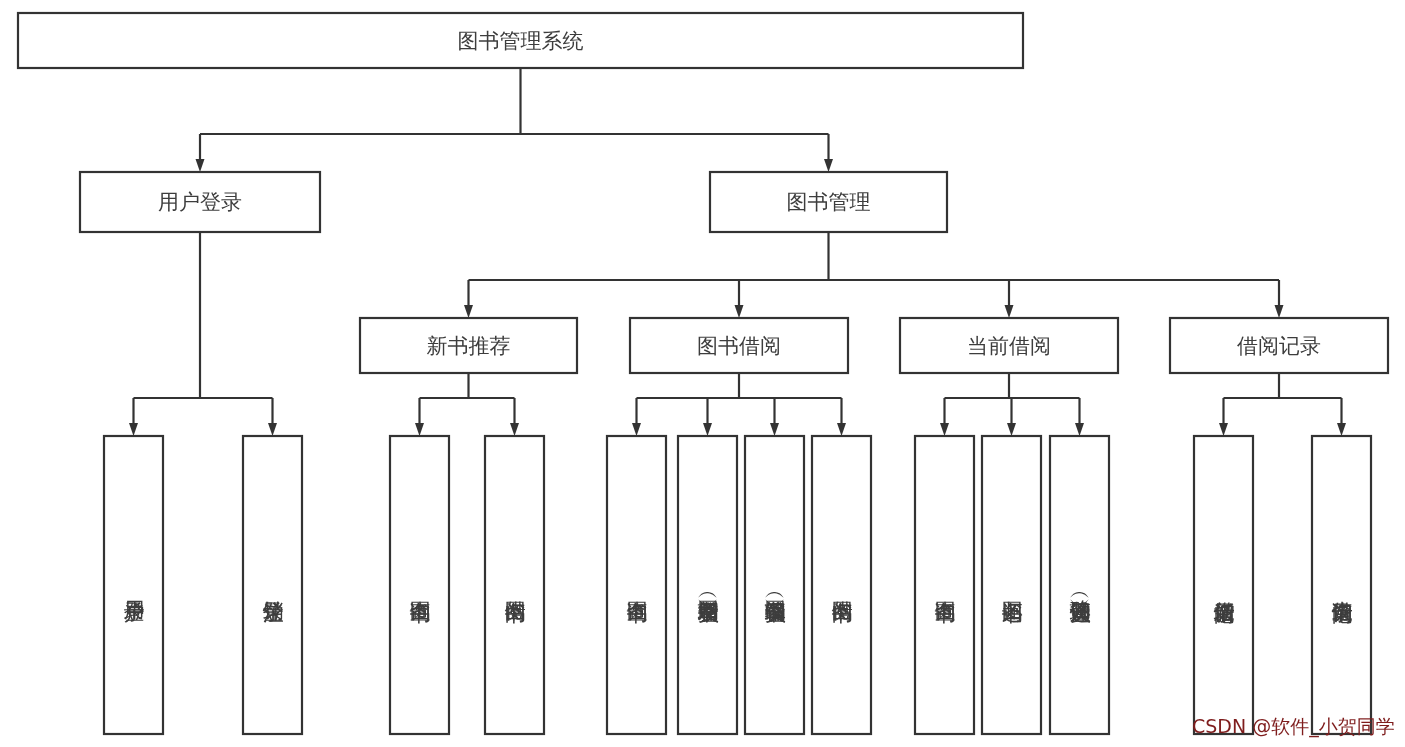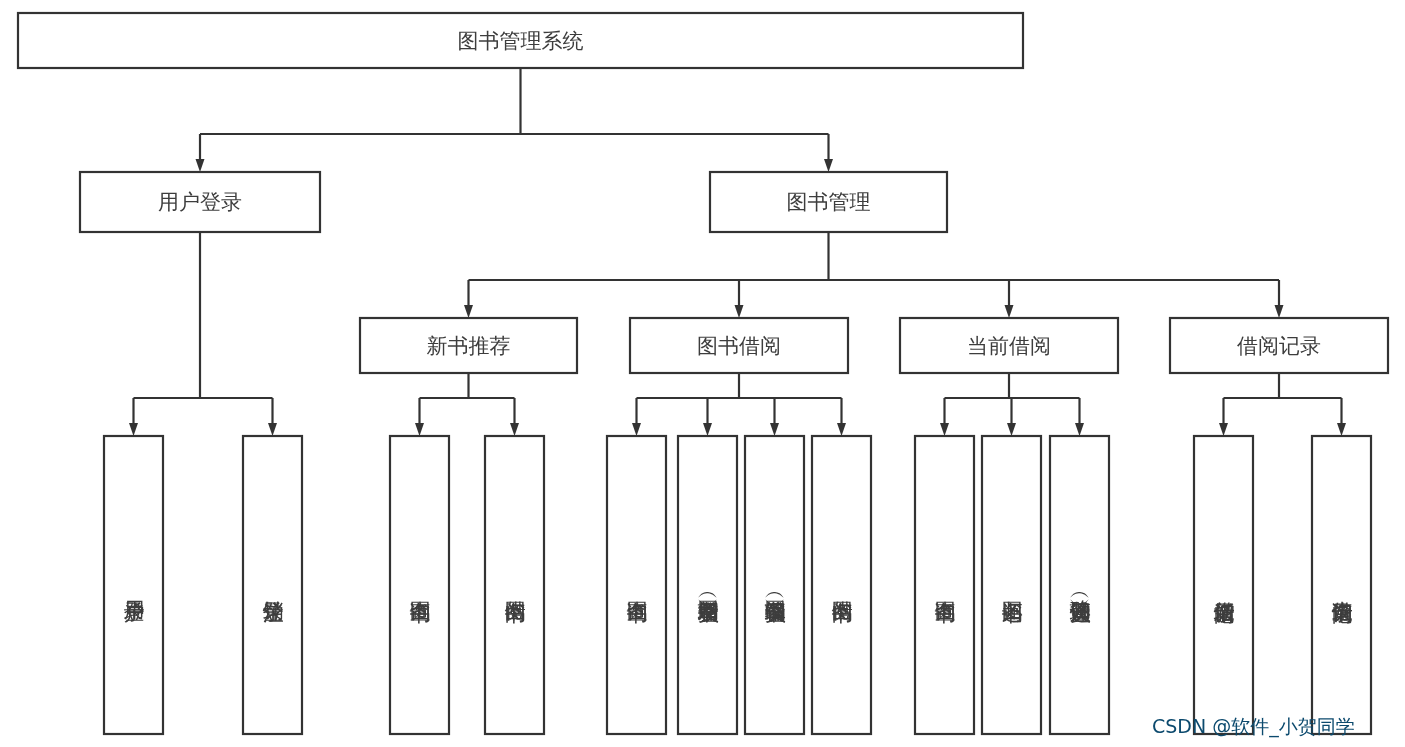--- a/index.html
+++ b/index.html
@@ -172,15 +172,15 @@
       <div class="node-label-v" style="left: 678px; top: 436px; width: 59px; height: 298px;">新增图书（管理员）</div>
       <div class="node-label-v" style="left: 745px; top: 436px; width: 59px; height: 298px;">编辑图书（管理员）</div>
       <div class="node-label-v" style="left: 812px; top: 436px; width: 59px; height: 298px;">借阅图书</div>
       <div class="node-label-v" style="left: 915px; top: 436px; width: 59px; height: 298px;">查询图书</div>
       <div class="node-label-v" style="left: 982px; top: 436px; width: 59px; height: 298px;">归还图书</div>
       <div class="node-label-v" style="left: 1050px; top: 436px; width: 59px; height: 298px;">确认归还（管理员）</div>
       <div class="node-label-v" style="left: 1194px; top: 436px; width: 59px; height: 298px;">新增借阅记录</div>
       <div class="node-label-v" style="left: 1312px; top: 436px; width: 59px; height: 298px;">查询借阅记录</div>
     </div>
 
-  <div class="watermark" style="left: 1152px; top: 714px; color: #0c4a6e;">CSDN @软件_小贺同学</div>
+  <div class="watermark" style="left: 1192px; top: 714px; color: #7f1d1d;">CSDN @软件_小贺同学</div>
 
 </div>
 
 </body></html>

